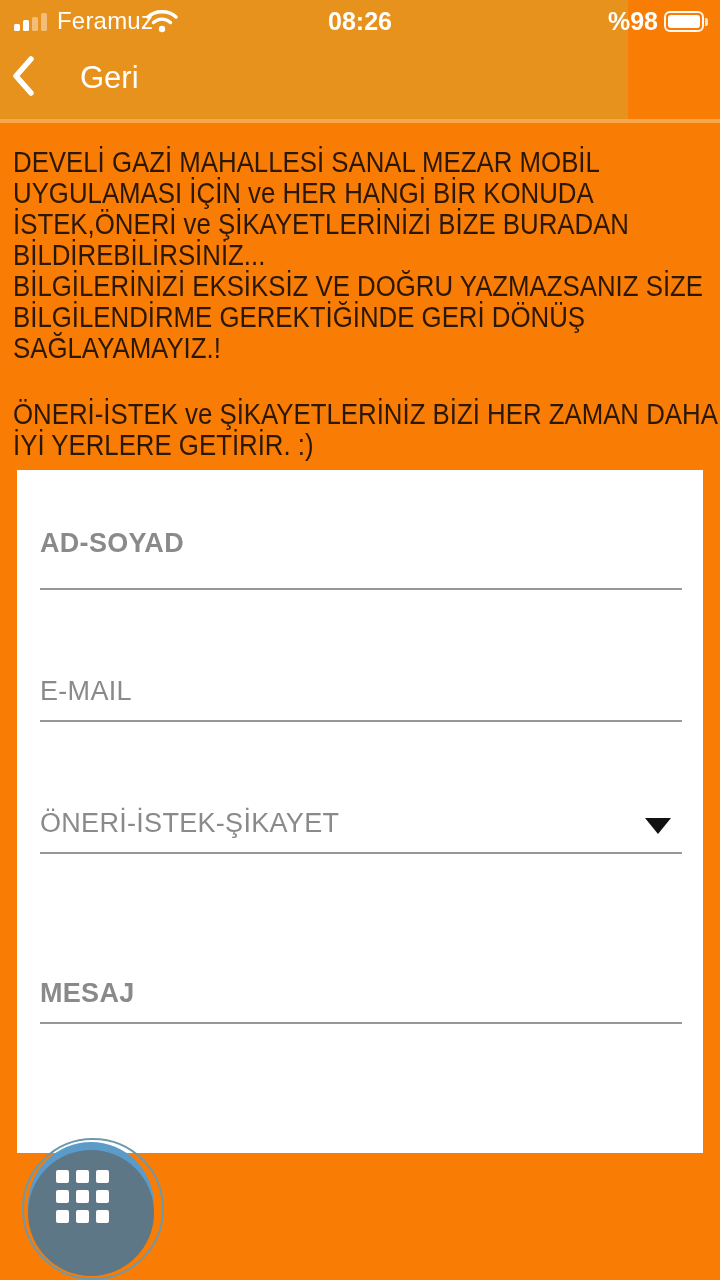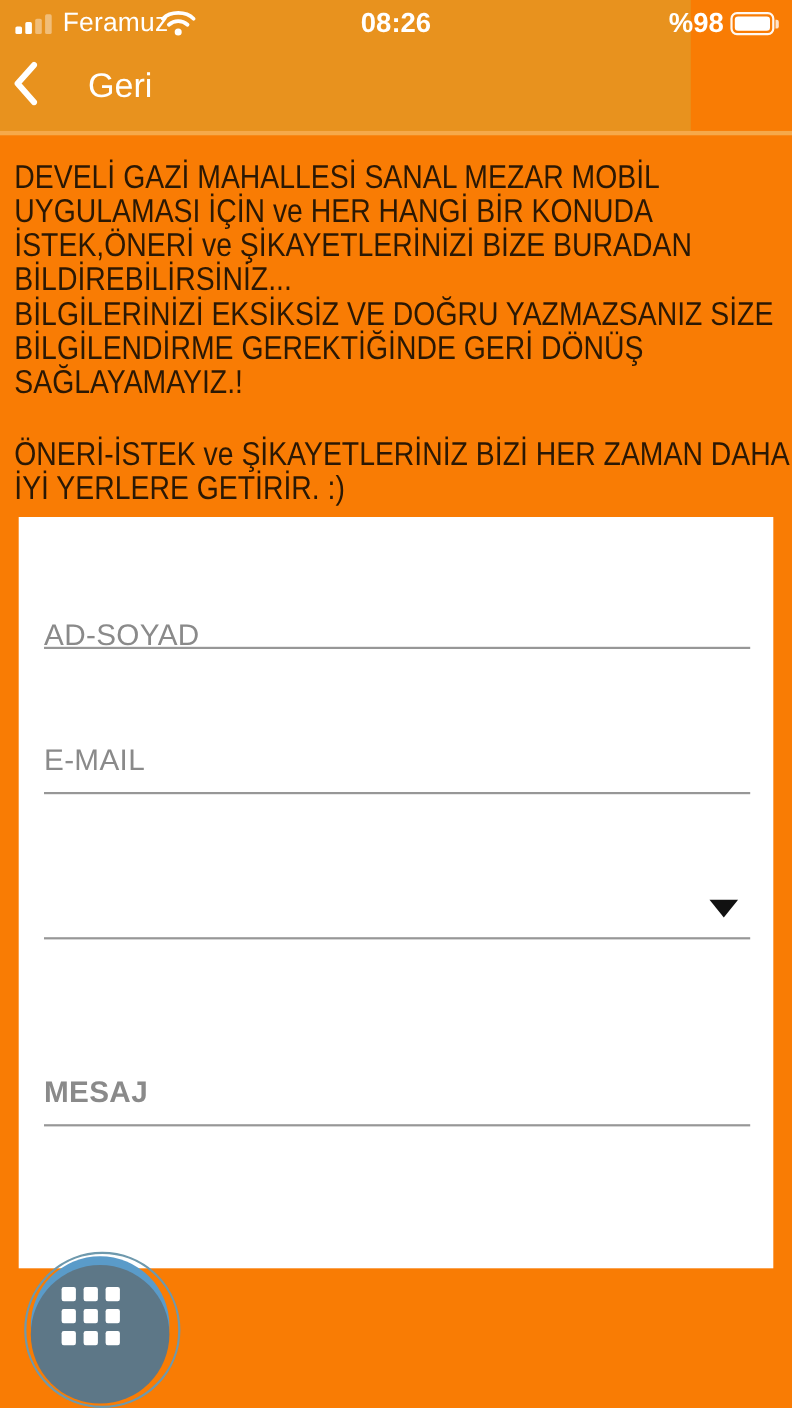--- a/index.html
+++ b/index.html
@@ -38,21 +38,21 @@
   .intro-block { position:absolute; left:13px; width:838px; color:#2b1804;
                  font-size:30px; line-height:31px; white-space:pre-line;
                  transform:scaleX(.86); transform-origin:0 0; letter-spacing:0; }
   .intro-1 { top:146px; }
   .intro-2 { top:398px; }
 
   
   .card { position:absolute; left:17px; top:470px; width:686px; height:683px; background:#fff; }
   .field-label { position:absolute; left:23px; font-size:27px; color:#8a8a8a; letter-spacing:.3px; }
   .field-line { position:absolute; left:23px; width:642px; height:2px; background:#979797; }
-  .lab-1 { top:92px; }  .line-1 { top:118px; }
+  .lab-1 { top:58px;font-weight:bold; }  .line-1 { top:118px; }
   .lab-2 { top:206px; } .line-2 { top:250px; }
   .lab-3 { top:338px; } .line-3 { top:382px; }
   .lab-4 { top:508px;font-weight:bold; } .line-4 { top:552px; }
   .dd-caret { position:absolute; left:628px; top:348px; width:0; height:0;
               border-left:13px solid transparent; border-right:13px solid transparent;
               border-top:16px solid #111; cursor:pointer; }
   .submit-btn { position:absolute; left:208px; top:585px; width:268px; height:78px;
                 background:linear-gradient(180deg,#f4c75d 0%,#eeab33 100%);
                 border:none; border-radius:2px; color:#fff; font-size:31px; font-weight:700;
                 font-family:"Liberation Sans", sans-serif; cursor:pointer;
@@ -120,20 +120,21 @@
 İYİ YERLERE GETİRİR. :)</div>
 
   <div class="card">
 
     <div class="field-label lab-1">AD-SOYAD</div>
     <div class="field-line line-1"></div>
 
     <div class="field-label lab-2">E-MAIL</div>
     <div class="field-line line-2"></div>
 
+    <div class="field-label lab-3">ÖNERİ-İSTEK-ŞİKAYET</div>
     <div class="dd-caret"></div>
     <div class="field-line line-3"></div>
 
     <div class="field-label lab-4">MESAJ</div>
     <div class="field-line line-4"></div>
 
   </div>
 
   <div class="fab-wrap">
     <div class="fab-blue"></div>

